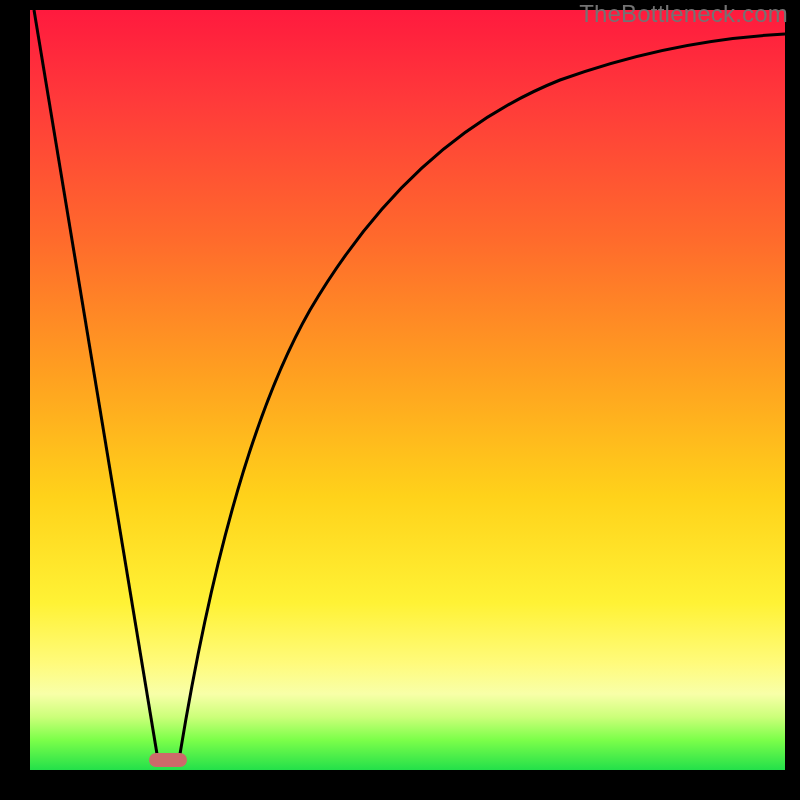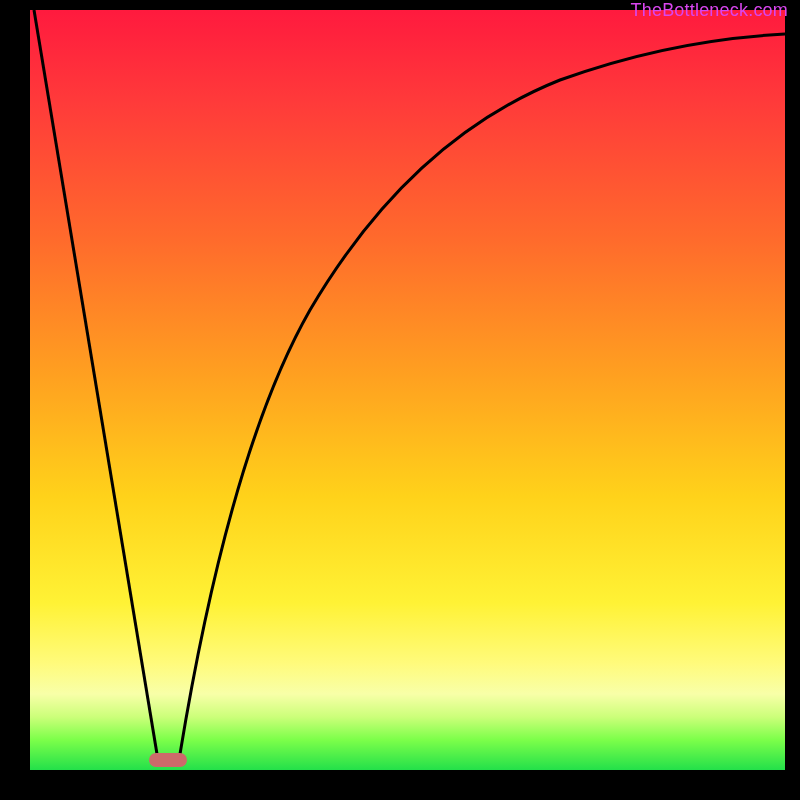--- a/index.html
+++ b/index.html
@@ -36,22 +36,22 @@
       #f8ffa8 90%,
       #ccff7a 93%,
       #7dff4a 96%,
       #23e04a 100%
     );
   }
   .watermark {
     position: absolute;
     top: 0px;
     right: 12px;
-    color: #d946ef;
-    font-size: 18px;
+    color: #737373;
+    font-size: 24px;
     font-weight: 500;
     letter-spacing: 0.2px;
     z-index: 5;
   }
   svg.curve {
     position: absolute;
     left: 0;
     top: 0;
     width: 755px;
     height: 760px;

